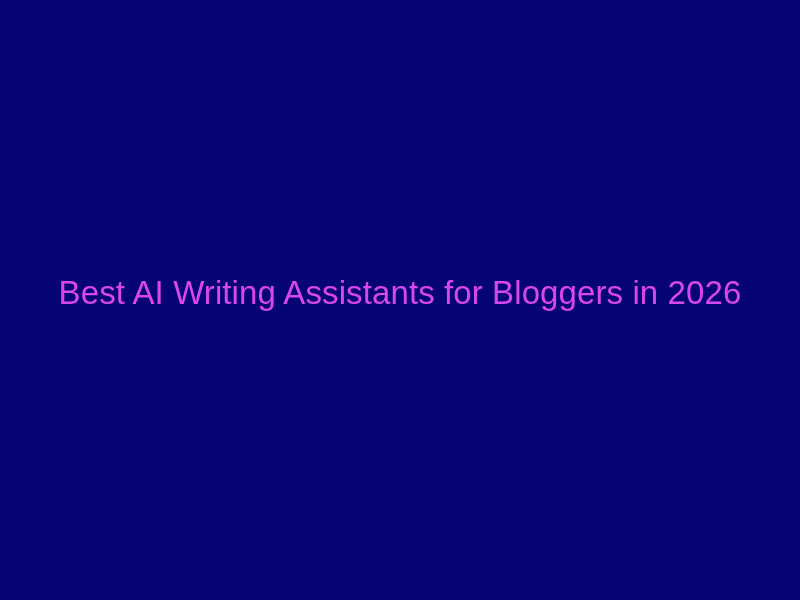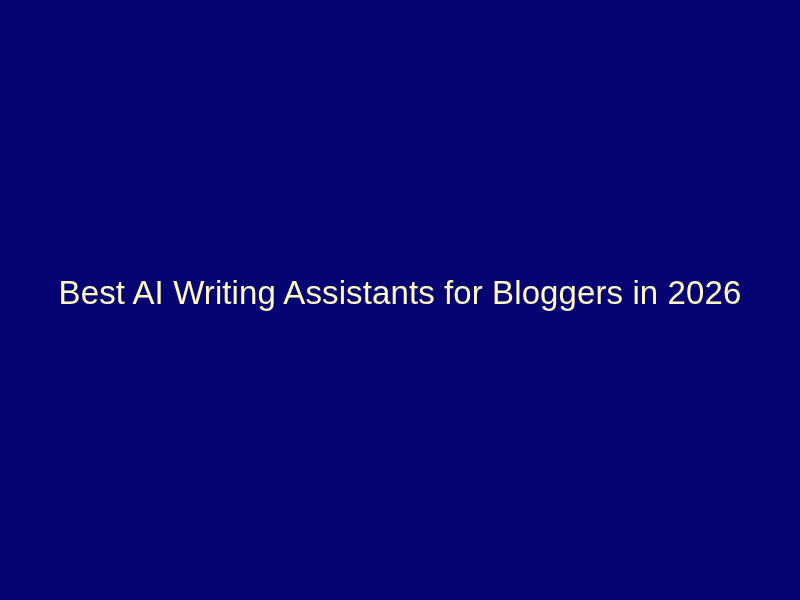--- a/index.html
+++ b/index.html
@@ -21,21 +21,21 @@
     align-items: center;
     justify-content: center;
     box-sizing: border-box;
   }
   #banner-title {
     position: absolute;
     left: 0;
     right: 0;
     top: 273px;
     text-align: center;
-    color: #fef9c3;
+    color: #d946ef;
     font-family: "Liberation Sans", sans-serif;
     font-size: 33px;
     font-weight: normal;
     line-height: 40px;
     letter-spacing: 0.1px;
     white-space: nowrap;
     margin: 0;
     padding: 0;
   }
 </style>

